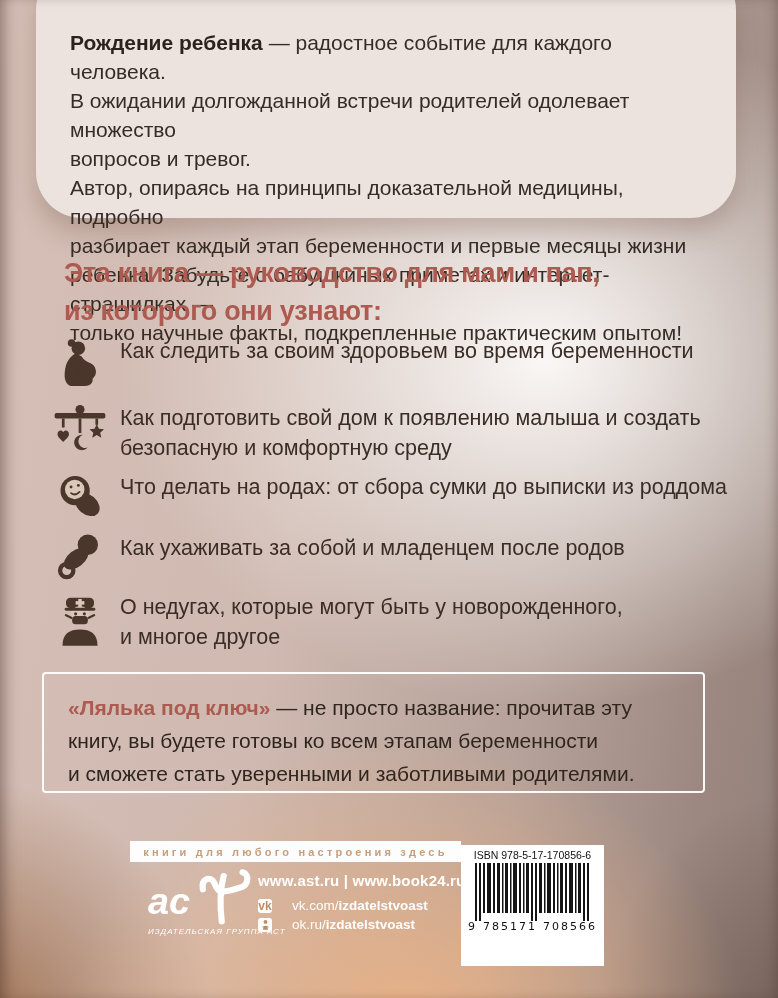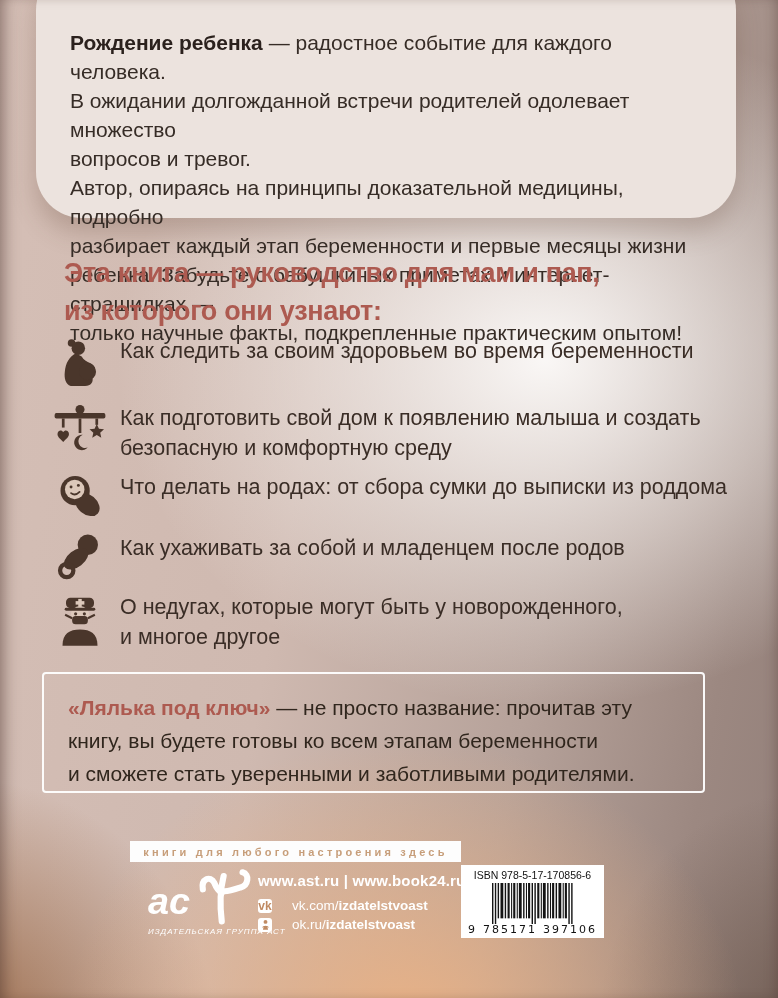--- a/index.html
+++ b/index.html
@@ -46,22 +46,22 @@
   }
   .logo-block{position:absolute;left:148px;top:864px;width:118px;text-align:left;color:#fff;font-style:italic;}
   .logo-caption{font-size:8px;letter-spacing:1.05px;margin-top:1px;white-space:nowrap;}
   .links-block{position:absolute;left:258px;top:872px;color:#fff;}
   .sites{font-size:15px;font-weight:700;letter-spacing:0.2px;margin-bottom:9px;}
   .social-row{display:flex;align-items:center;font-size:13.5px;margin-bottom:4px;}
   .social-badge{width:14px;height:14px;background:#fff;border-radius:3px;margin-right:20px;
     display:flex;align-items:center;justify-content:center;color:#c08b63;font-weight:700;font-size:12px;}
   .hb{font-weight:700;}
   .barcode{
-    position:absolute;left:461px;top:845px;width:143px;height:73px;background:#fff;
-    box-sizing:border-box;padding:4px 7px 2px;display:flex;flex-direction:column;align-items:center;margin-top:20px;
+    position:absolute;left:461px;top:845px;width:143px;height:121px;background:#fff;
+    box-sizing:border-box;padding:4px 7px 2px;display:flex;flex-direction:column;align-items:center;
   }
   .isbn{font-size:10.5px;color:#111;white-space:nowrap;}
   .bars{margin-top:2px;}
   .digits{display:flex;width:100%;justify-content:space-between;font-size:11px;color:#111;margin-top:-1px;
     font-family:"DejaVu Sans","Liberation Sans",sans-serif;letter-spacing:2px;}
   svg{display:block;}
 </style>
 </head>
 <body>
 
@@ -223,17 +223,17 @@
           <rect x="94" y="0" width="4" height="50"></rect>
         <rect x="100" y="0" width="1.5" height="50"></rect>
           <rect x="103" y="0" width="3" height="50"></rect>
         <rect x="108" y="0" width="2" height="58"></rect>
           <rect x="112" y="0" width="2" height="58"></rect>
       </g>
     </svg>
     <div class="digits">
       <span>9</span>
         <span>785171</span>
-        <span>397106</span>
+        <span>708566</span>
     </div>
   </div>
 
 </div>
 
 </body></html>

